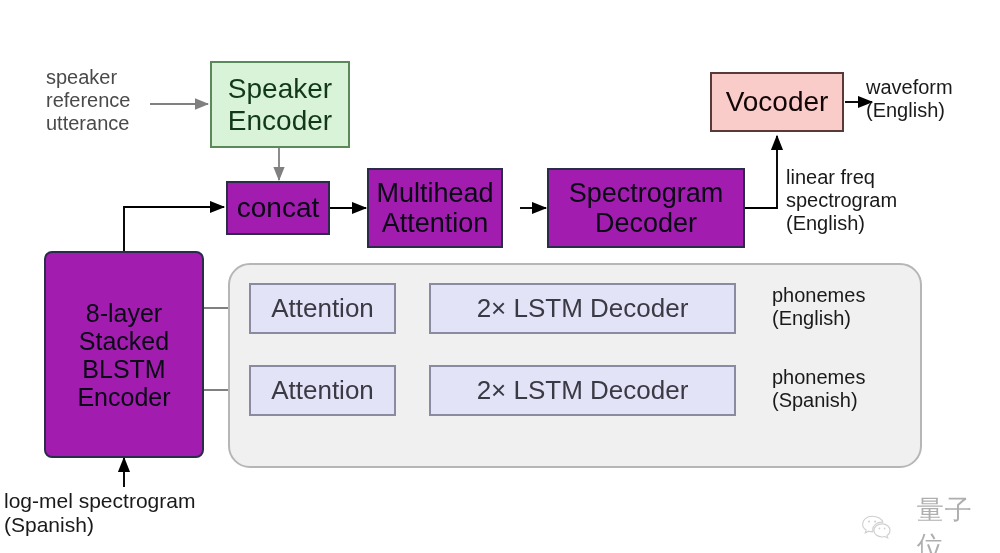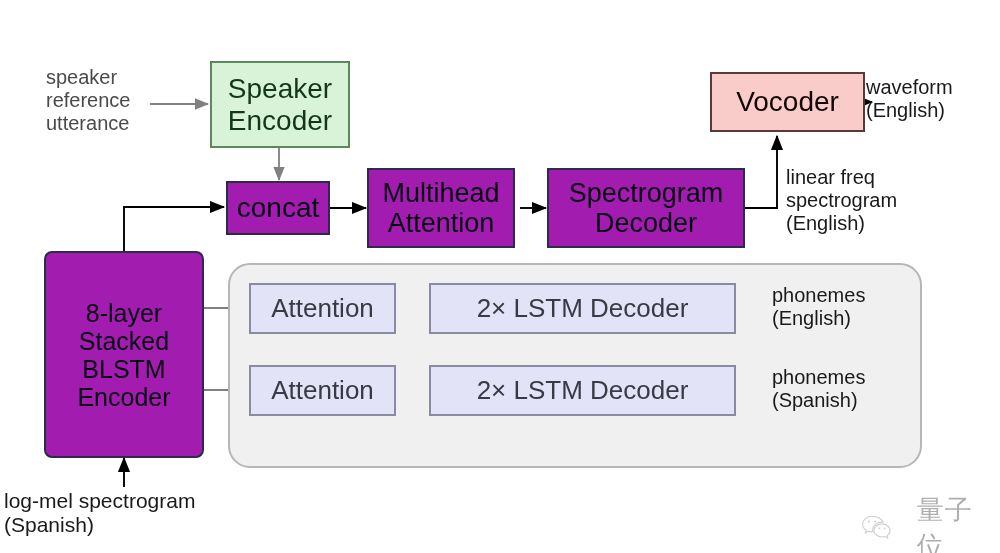--- a/index.html
+++ b/index.html
@@ -147,27 +147,27 @@
     <line x1="124" y1="487" x2="124" y2="458" stroke="#000000" stroke-width="1.9" marker-end="url(#arrowDark)"></line>
   </svg>
 
   <div class="aux-panel" style="left:228px; top:263px; width:694px; height:205px;"></div>
 
   <div class="box box-green" style="left:210px; top:61px; width:140px; height:87px; font-size:28px;">Speaker
 Encoder</div>
 
   <div class="box box-blue" style="left:226px; top:181px; width:104px; height:54px; font-size:28px;">concat</div>
 
-  <div class="box box-blue" style="left:367px; top:168px; width:148px; height:80px; font-size:27px;">Multihead
+  <div class="box box-blue" style="left:367px; top:168px; width:136px; height:80px; font-size:27px;">Multihead
 Attention</div>
 
   <div class="box box-blue" style="left:547px; top:168px; width:198px; height:80px; font-size:27px;">Spectrogram
 Decoder</div>
 
-  <div class="box box-pink" style="left:710px; top:72px; width:155px; height:60px; font-size:28px;">Vocoder</div>
+  <div class="box box-pink" style="left:710px; top:72px; width:134px; height:60px; font-size:28px;">Vocoder</div>
 
   <div class="box box-blue" style="left:44px; top:251px; width:160px; height:207px; font-size:25px;border-radius:8px;">8-layer
 Stacked
 BLSTM
 Encoder</div>
 
   <div class="box box-lav" style="left:249px; top:283px; width:147px; height:51px; font-size:26px;">Attention</div>
 
   <div class="box box-lav" style="left:249px; top:365px; width:147px; height:51px; font-size:26px;">Attention</div>
 

